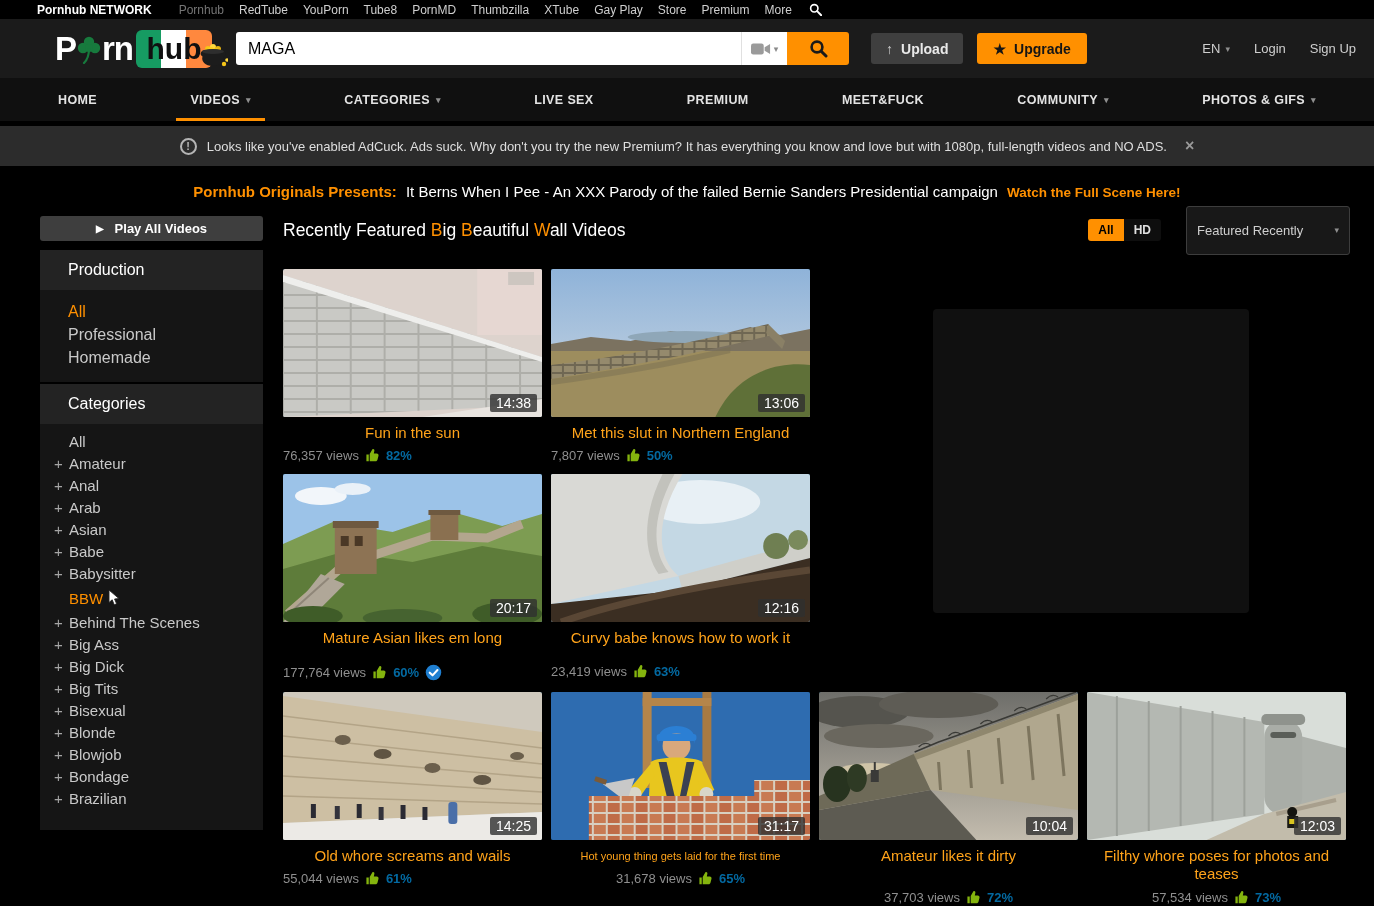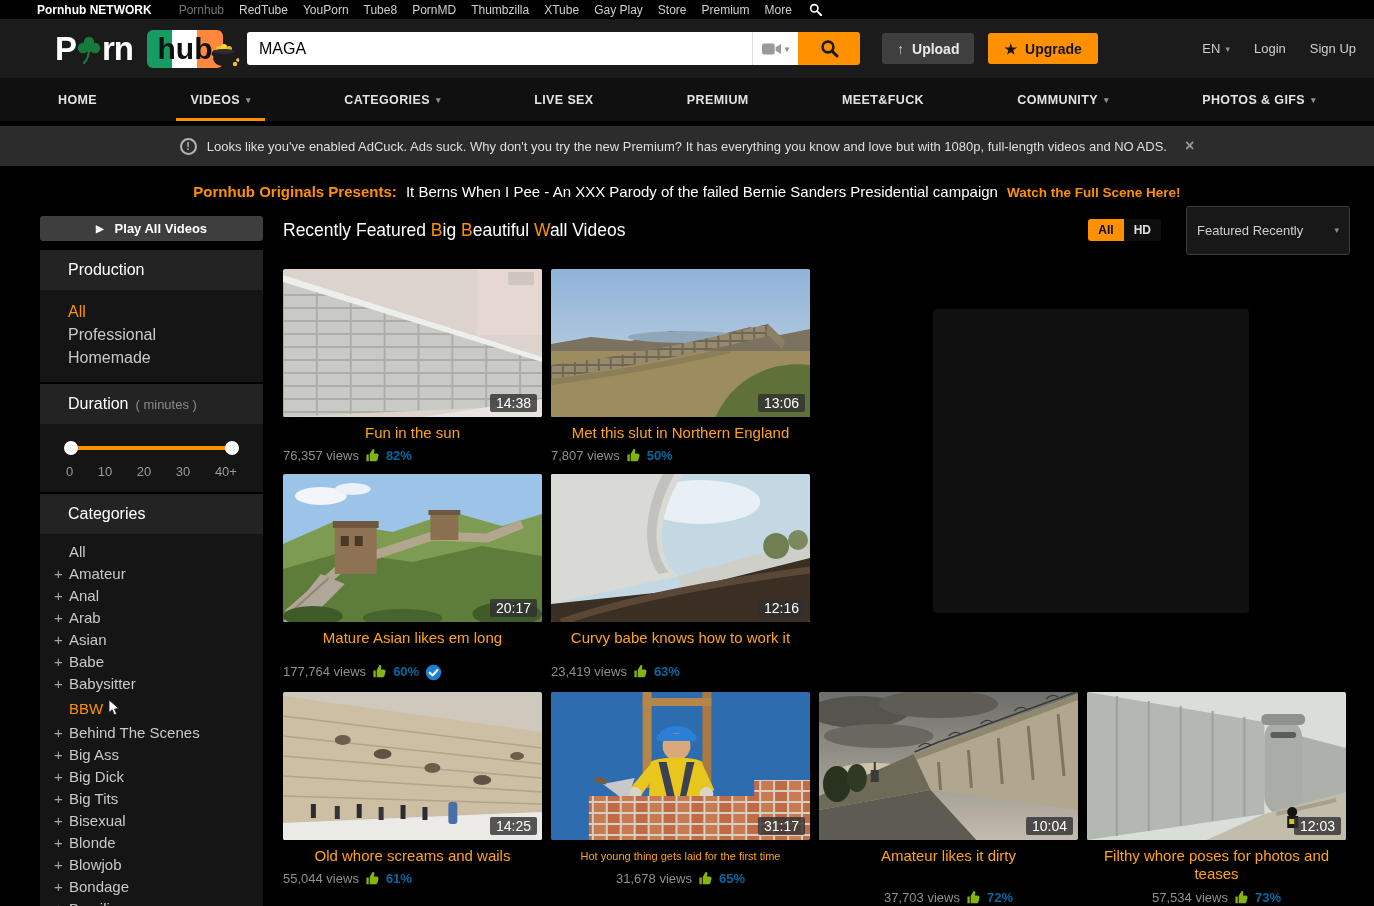--- a/index.html
+++ b/index.html
@@ -12,21 +12,21 @@
   .nb-brand { color:#fff; font-weight:bold; font-size:12px; margin-right:12px; }
   .nb-link { color:#cfcfcf; font-size:12px; cursor:pointer; }
   .nb-link.current { color:#757575; }
   .nb-search { display:flex; align-items:center; margin-left:2px; cursor:pointer; }
 
   
   .site-header { height:59px; background:#1b1b1b; display:flex; align-items:center; padding:0 18px 0 55px; }
   .logo { display:flex; align-items:center; cursor:pointer; }
   .logo-p, .logo-rn { color:#fff; font-weight:bold; font-size:33px; letter-spacing:-1px; }
   .logo-sham { margin:6px 1px 0 1px; }
-  .logo-flag { position:relative; margin-left:14px; width:76px; height:38px; border-radius:6px;
+  .logo-flag { position:relative; margin-left:3px; width:76px; height:38px; border-radius:6px;
     background:linear-gradient(90deg,#169b62 0 33%,#ffffff 33% 66%,#ff883e 66% 100%);
     display:flex; align-items:center; justify-content:center; color:#101010; font-weight:bold; font-size:30px; }
   .logo-pot { position:absolute; right:-16px; bottom:-8px; }
 
   .search-wrap { display:flex; margin-left:24px; height:33px; }
   .search-input { width:505px; border:none; border-radius:3px 0 0 3px; padding:0 12px; font-size:16px;
     color:#000; background:#fff; outline:none; font-family:"Liberation Sans",sans-serif; }
   .cam-zone { width:46px; background:#fff; border-left:1px solid #e0e0e0; display:flex; align-items:center;
     justify-content:center; gap:3px; cursor:pointer; }
   .cam-chev { color:#8a8a8a; font-size:9px; }
@@ -105,21 +105,21 @@
   .grid { margin-top:25px; }
   .vrow { display:flex; gap:9px; margin-bottom:11px; }
   .card { width:259px; flex:none; cursor:pointer; }
   .thumb { position:relative; height:148px; border-radius:2px; overflow:hidden; background:#0c4a6e; }
   .thumb svg { display:block; width:100%; height:100%; }
   .dur { position:absolute; right:5px; bottom:5px; background:rgba(48,48,48,.8); color:#fff; font-size:14px;
     padding:1px 6px; border-radius:2px; }
   .vtitle { margin-top:7px; text-align:center; color:#ffa31a; font-size:15px; line-height:18px; }
   .vtitle.small { font-size:11px; white-space:nowrap; }
   .vtitle.tall { min-height:37px; }
-  .stats { margin-top:6px; display:flex; align-items:flex-start; font-size:13px; color:#8f8f8f; gap:6px; }
+  .stats { margin-top:6px; display:flex; align-items:center; font-size:13px; color:#8f8f8f; gap:6px; }
   .row2 .stats { margin-top:17px; }
   .rating { color:#0369a1; font-weight:bold; }
   .ad-box { position:absolute; left:650px; top:93px; width:316px; height:304px; background:#101010; border-radius:4px; }
 </style>
 </head>
 <body>
 
 <div class="network-bar">
   <span class="nb-brand">Pornhub NETWORK</span>
   <a class="nb-link current">Pornhub</a>
@@ -263,39 +263,20 @@
       <div class="panel-header">
         <span>Production</span>
       </div>
       <div class="panel-body prod-body">
         <div class="prod-item selected">All</div>
         <div class="prod-item">Professional</div>
         <div class="prod-item">Homemade</div>
       </div>
     </div>
 
-    <div class="panel">
-      <div class="panel-header">
-        <span>Duration</span><span class="sub">( minutes )</span>
-      </div>
-      <div class="panel-body duration-body">
-        <div class="slider">
-          <div class="slider-track"></div>
-          <div class="slider-handle h-left"></div>
-          <div class="slider-handle h-right"></div>
-        </div>
-        <div class="slider-labels">
-          <span>0</span>
-          <span>10</span>
-          <span>20</span>
-          <span>30</span>
-          <span>40+</span>
-        </div>
-      </div>
-    </div>
 
     <div class="panel">
       <div class="panel-header">
         <span>Categories</span>
       </div>
       <div class="panel-body cat-body">
         <div class="cat-item no-expand">
             <span class="cat-label">All</span>
           </div>
         <div class="cat-item">

